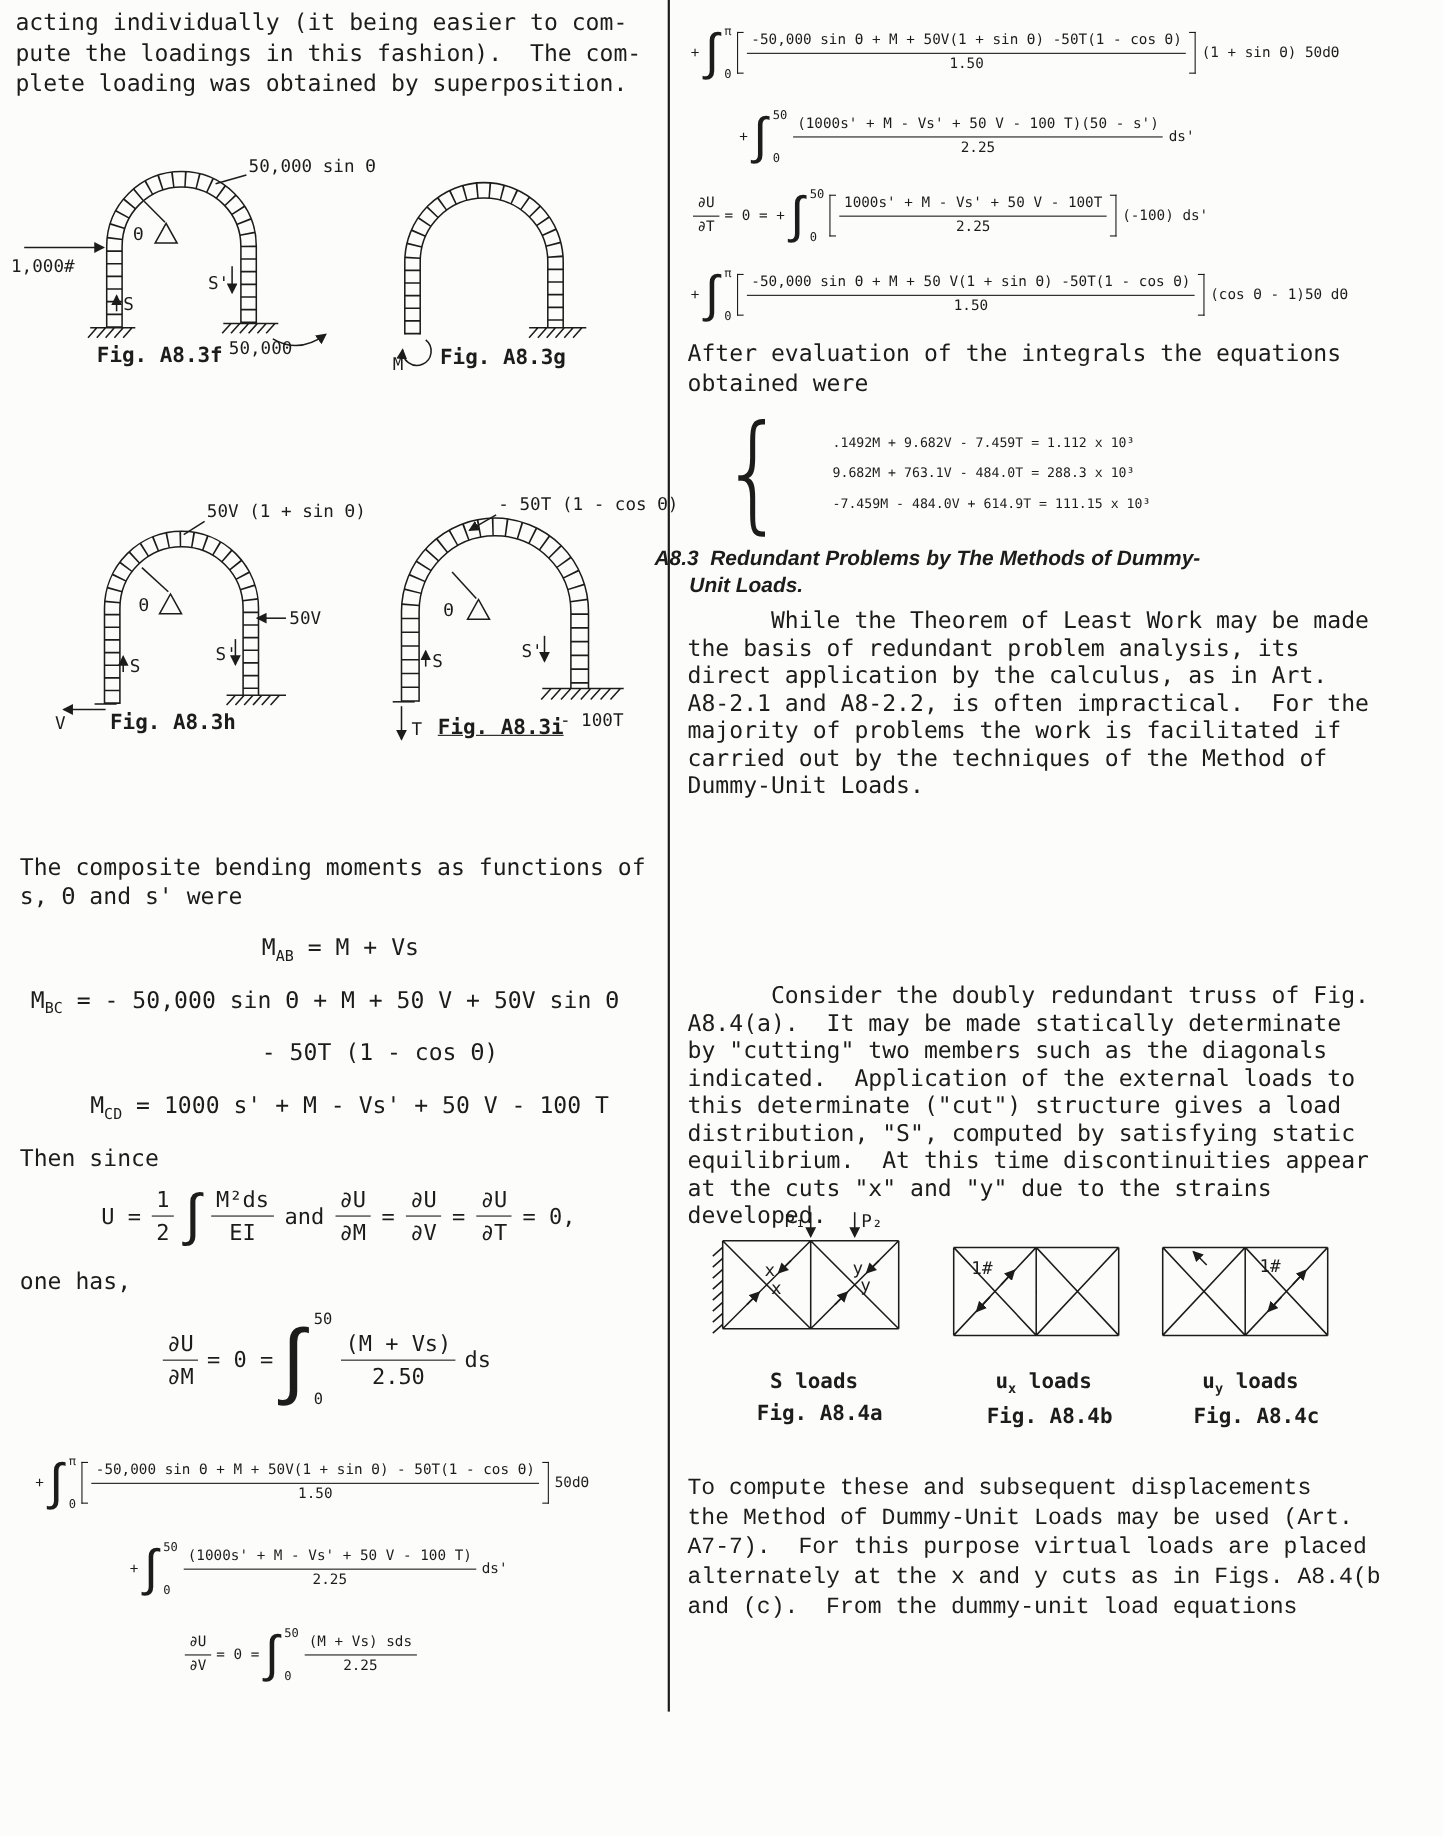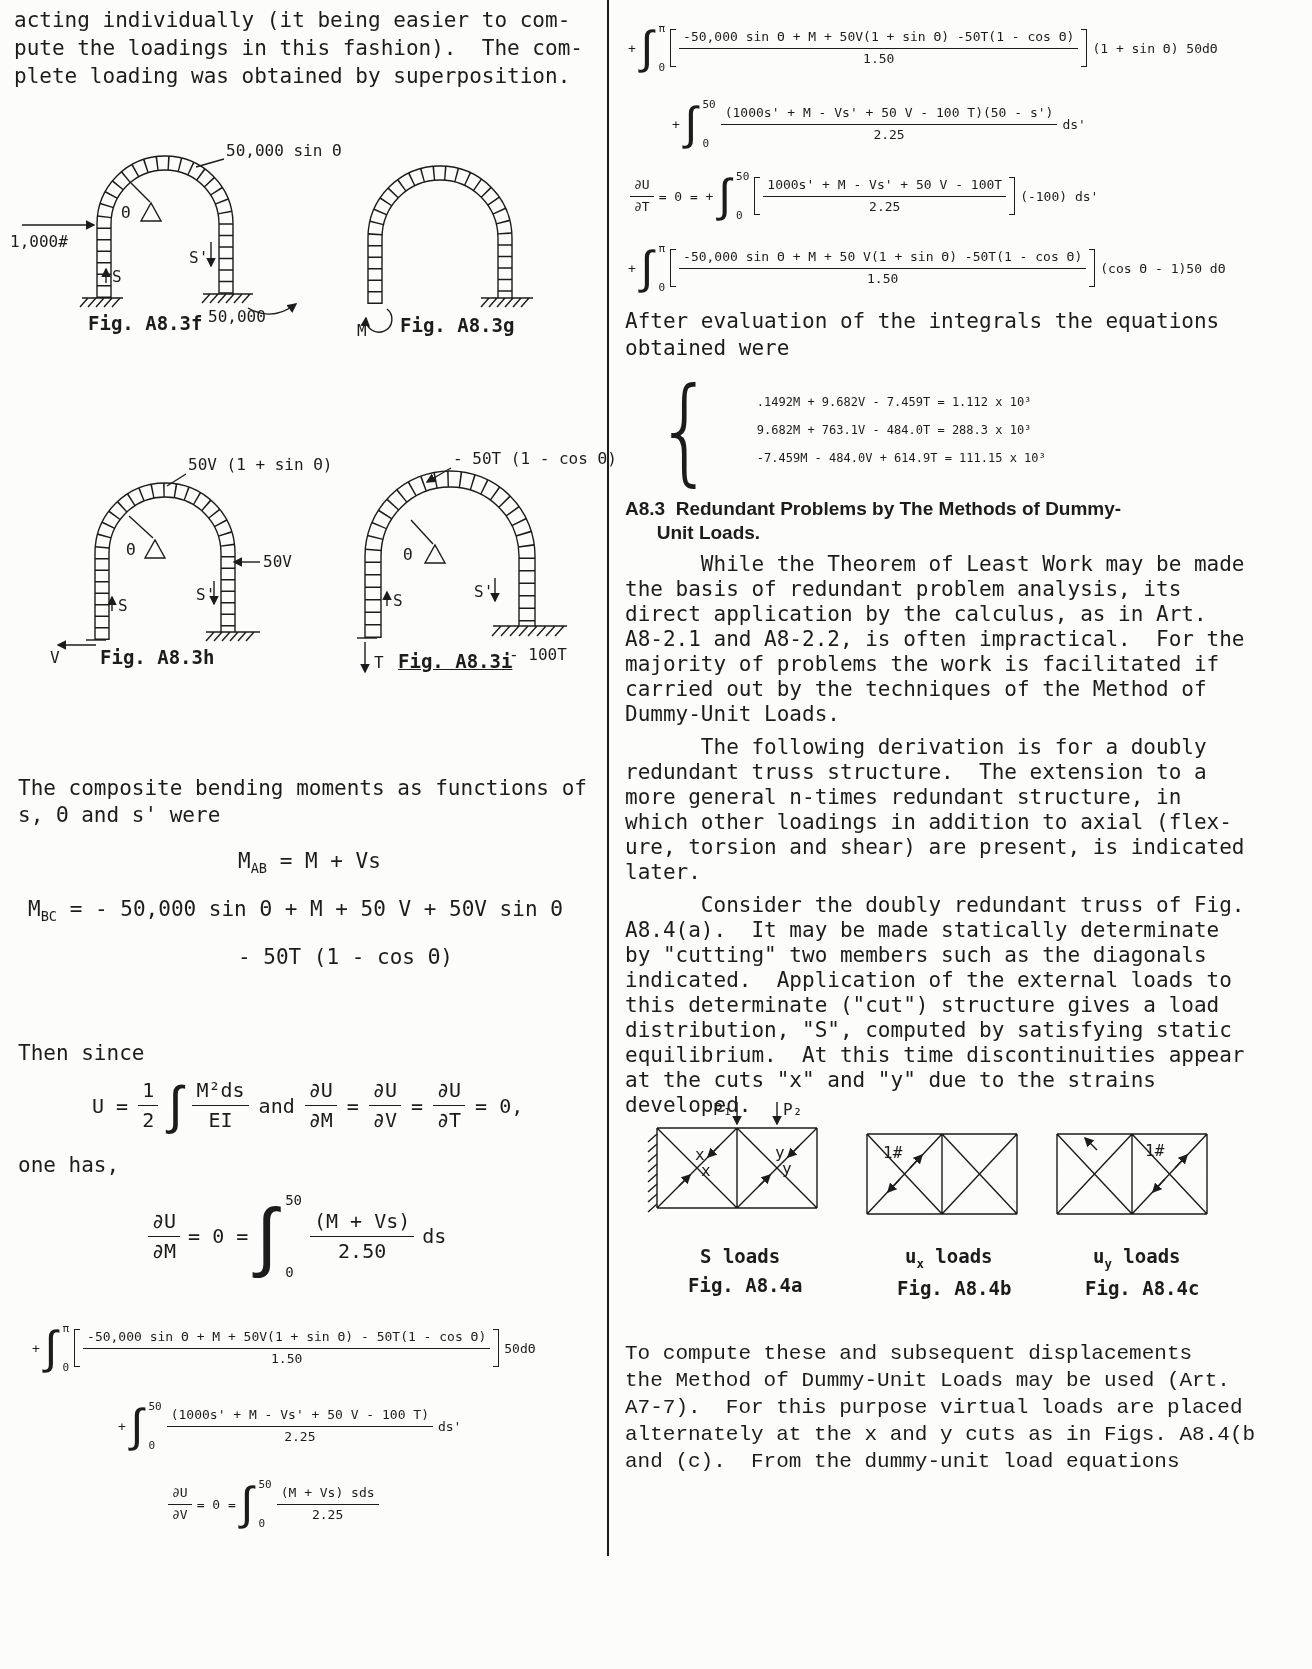--- a/index.html
+++ b/index.html
@@ -149,20 +149,21 @@
   <div class="cap" style="left:398px;top:650px;text-decoration:underline;">Fig. A8.3i</div>
 
   <div class="txt" style="left:18px;top:775px;line-height:27px;">The composite bending moments as functions of
 s, Θ and s' were</div>
 
   <div class="txt" style="left:238px;top:848px;"><span>M</span><sub>AB</sub><span> = M + Vs</span></div>
 
   <div class="txt" style="left:28px;top:896px;"><span>M</span><sub>BC</sub><span> = - 50,000 sin Θ + M + 50 V + 50V sin Θ</span></div>
   <div class="txt" style="left:238px;top:944px;">- 50T (1 - cos Θ)</div>
 
+  <div class="txt" style="left:82px;top:992px;"><span>M</span><sub>CD</sub><span> = 1000 s' + M - Vs' + 50 V - 100 T</span></div>
 
   <div class="txt" style="left:18px;top:1040px;">Then since</div>
 
   <div class="eqrow" style="left:92px;top:1078px;gap:10px;font-size:20px;">
     <span>U =</span>
     <span class="frac"><span class="num">1</span><span class="den">2</span></span>
     <span class="int-md">∫</span>
     <span class="frac"><span class="num">M²ds</span><span class="den">EI</span></span>
     <span>and</span>
     <span class="frac"><span class="num">∂U</span><span class="den">∂M</span></span>
@@ -262,36 +263,30 @@
 
   <div class="sys" style="left:648px;top:372px;">
     <span class="brace">{</span>
     <div class="rows">
       <div>.1492M + 9.682V - 7.459T = 1.112 x 10³</div>
       <div>9.682M + 763.1V - 484.0T = 288.3 x 10³</div>
       <div>-7.459M - 484.0V + 614.9T = 111.15 x 10³</div>
     </div>
   </div>
 
-  <div class="heading" style="left:625px;top:497px;">A8.3  Redundant Problems by The Methods of Dummy-
+  <div class="heading" style="left:595px;top:497px;font-style:italic;">A8.3  Redundant Problems by The Methods of Dummy-
       Unit Loads.</div>
 
   <div class="txt" style="left:625px;top:552px;line-height:25px;">      While the Theorem of Least Work may be made
 the basis of redundant problem analysis, its
 direct application by the calculus, as in Art.
 A8-2.1 and A8-2.2, is often impractical.  For the
 majority of problems the work is facilitated if
 carried out by the techniques of the Method of
 Dummy-Unit Loads.</div>
-  <div class="txt" style="left:625px;top:735px;line-height:25px;">      The following derivation is for a doubly
-redundant truss structure.  The extension to a
-more general n-times redundant structure, in
-which other loadings in addition to axial (flex-
-ure, torsion and shear) are present, is indicated
-later.</div>
   <div class="txt" style="left:625px;top:893px;line-height:25px;">      Consider the doubly redundant truss of Fig.
 A8.4(a).  It may be made statically determinate
 by "cutting" two members such as the diagonals
 indicated.  Application of the external loads to
 this determinate ("cut") structure gives a load
 distribution, "S", computed by satisfying static
 equilibrium.  At this time discontinuities appear
 at the cuts "x" and "y" due to the strains
 developed.</div>
 

